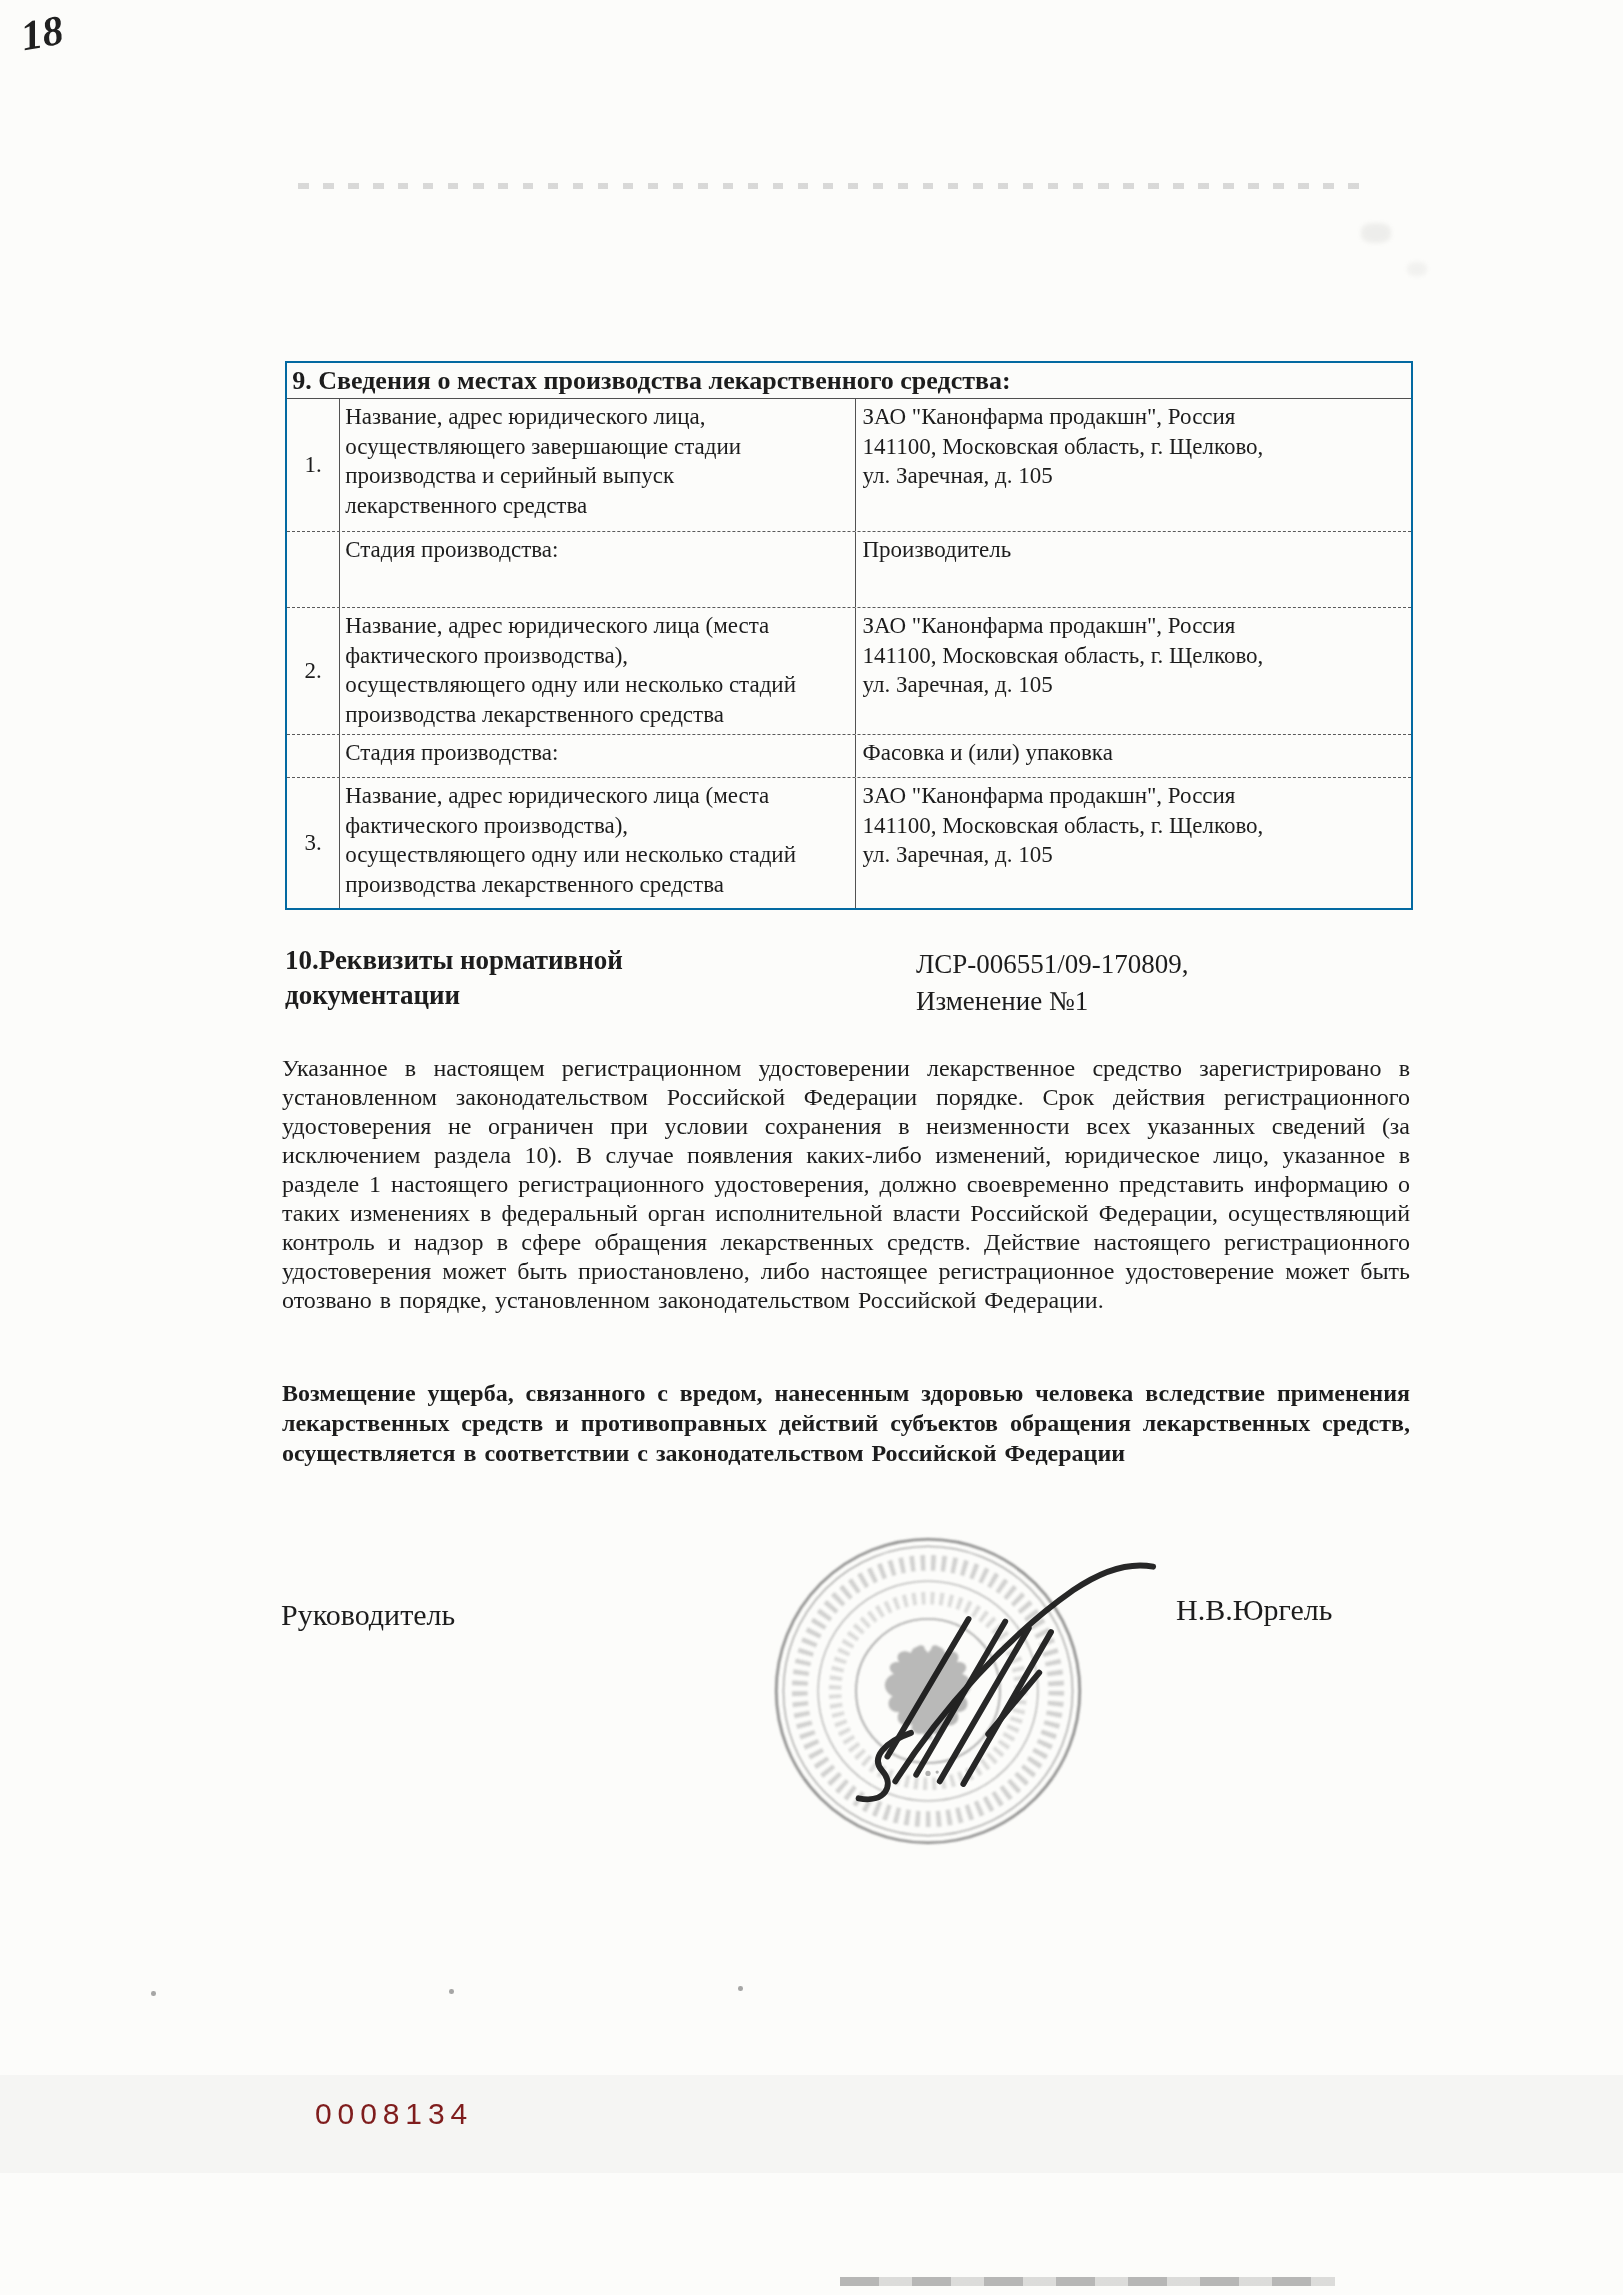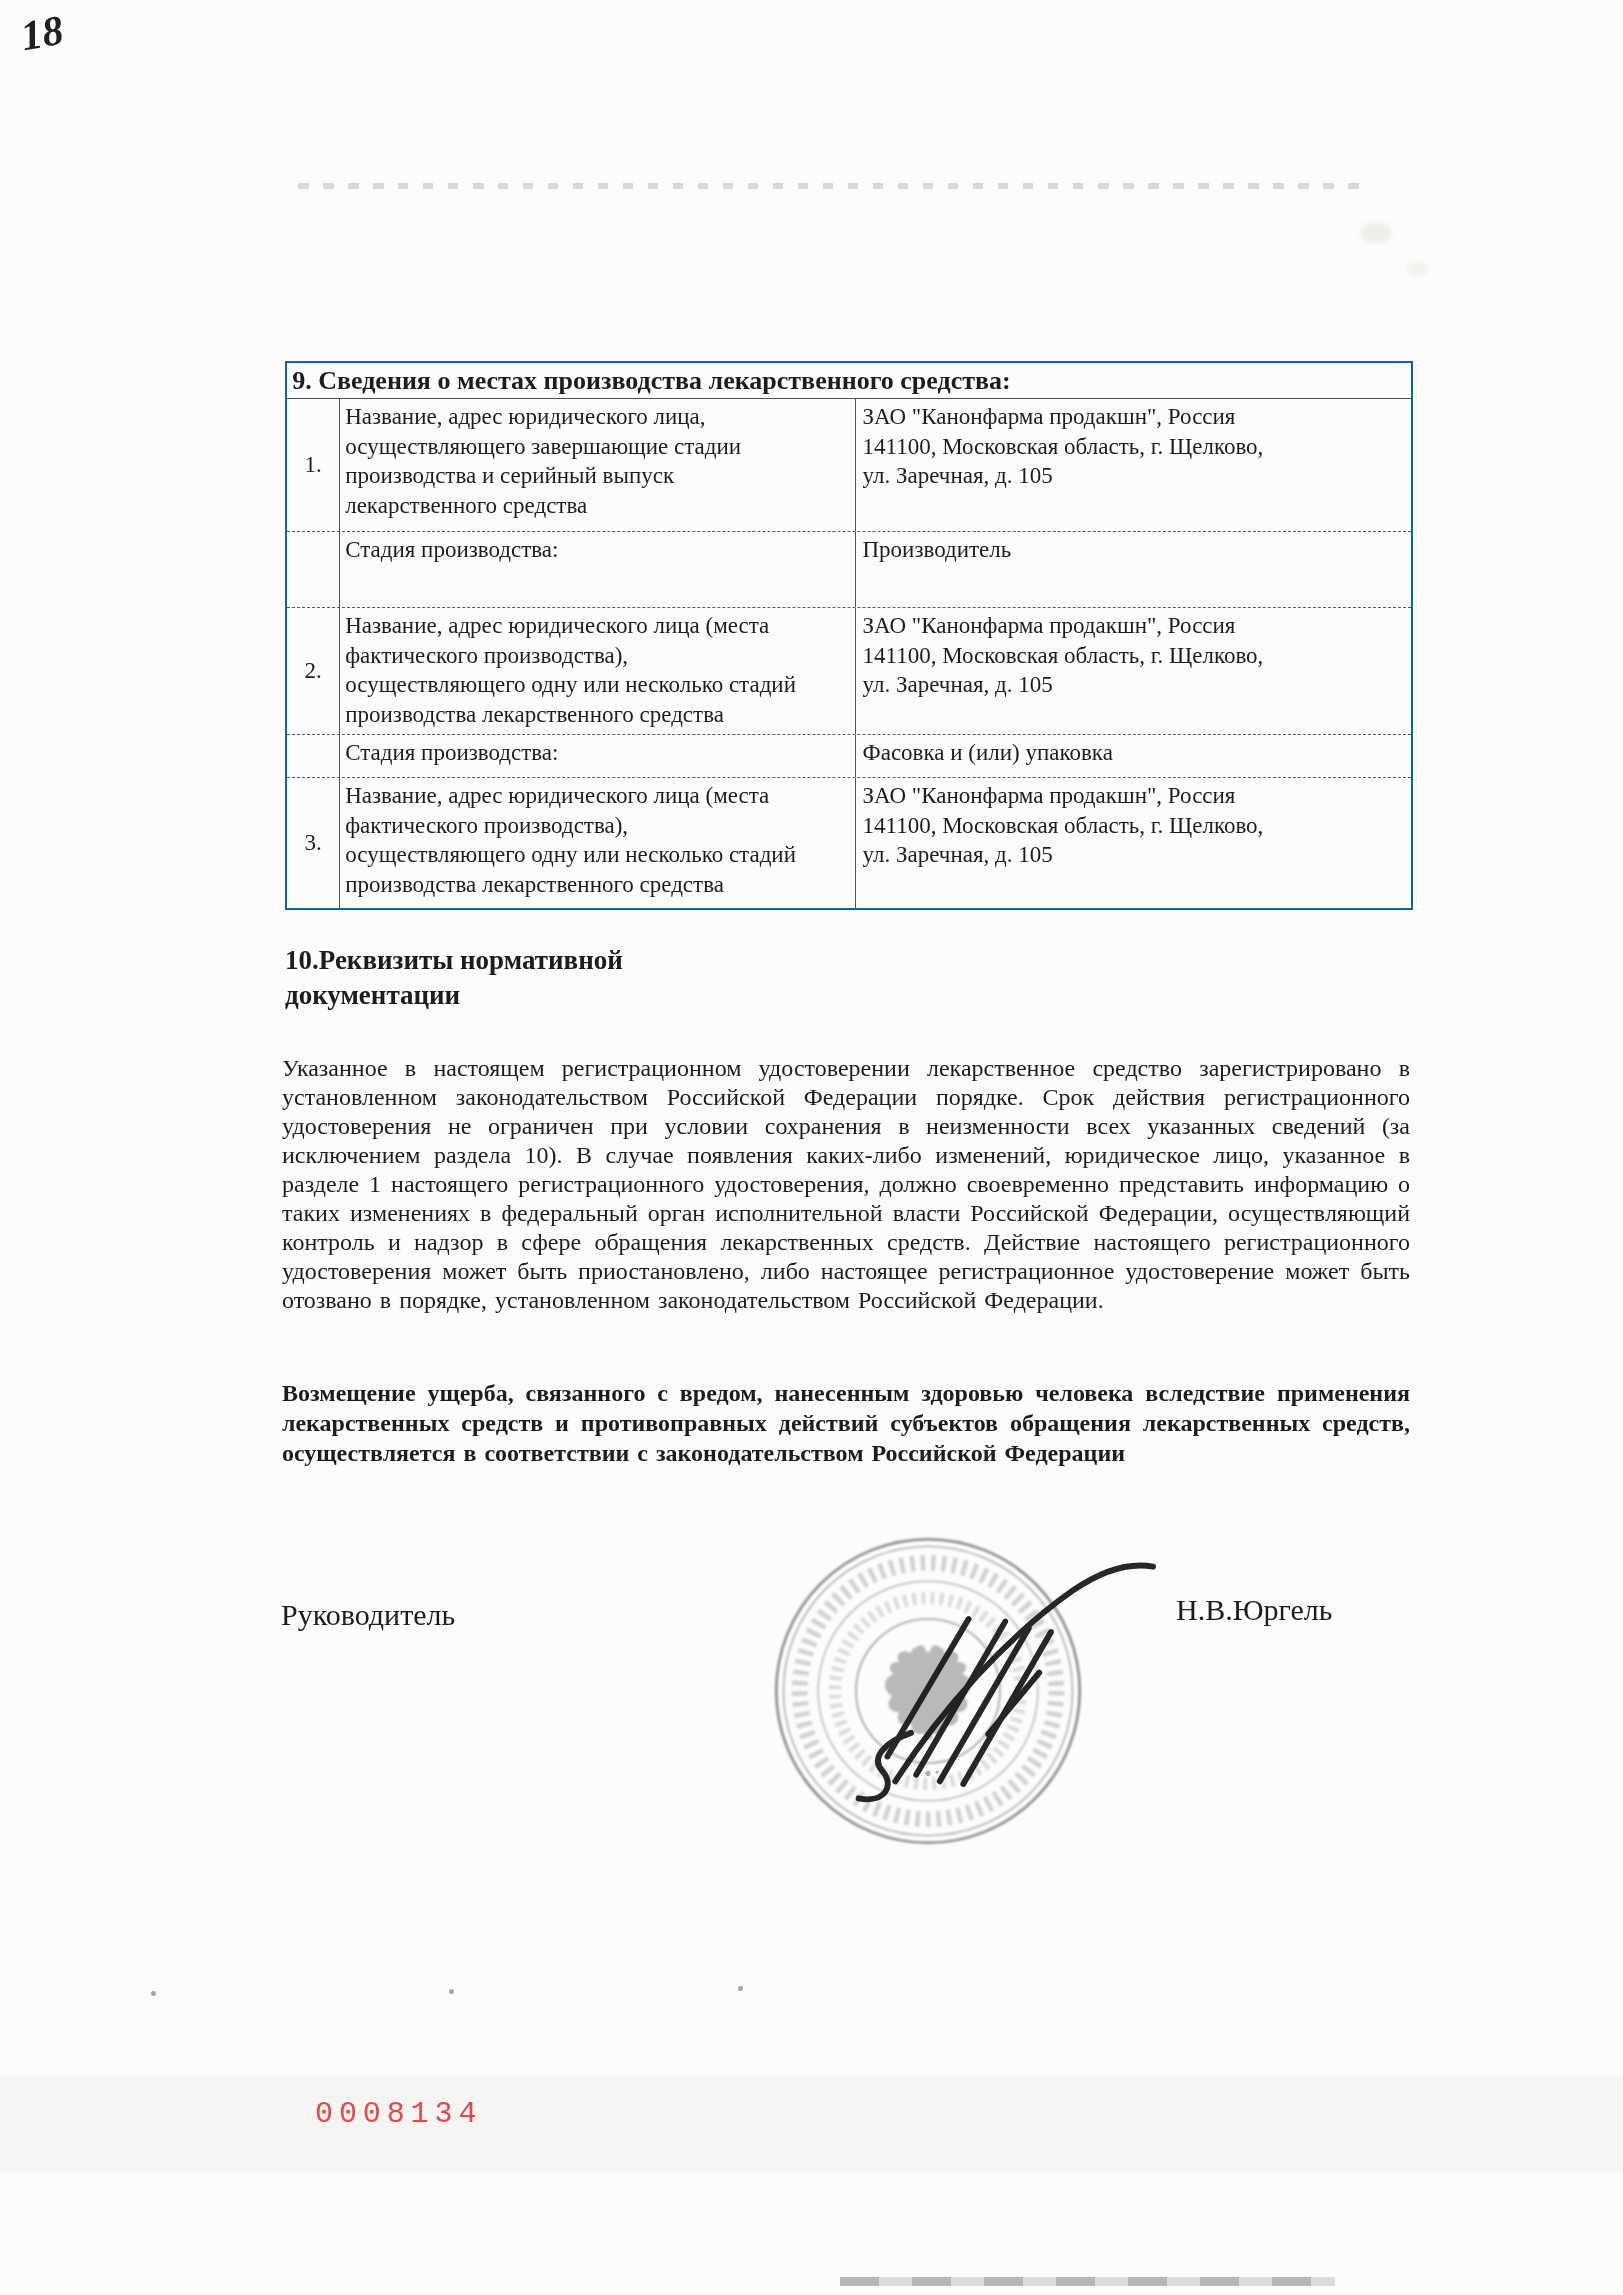--- a/index.html
+++ b/index.html
@@ -103,22 +103,22 @@
   }
   .stamp{
     position:absolute;left:771px;top:1534px;
     opacity:.85;
   }
   .overlay{
     position:absolute;left:0;top:0;pointer-events:none;
   }
   .doc-number{
     position:absolute;left:315px;top:2097px;
-    font-family:Liberation Mono, monospace;
-    font-size:30px;letter-spacing:5.9px;color:#ef4444;
+    font-family:Liberation Sans, sans-serif;
+    font-size:30px;letter-spacing:5.9px;color:#7f1d1d;
   }
 </style>
 </head>
 <body>
 
 <div class="page">
 
   <div class="hand-number">18</div>
 
   <div class="artifact-top"></div>
@@ -170,20 +170,22 @@
 осуществляющего одну или несколько стадий
 производства лекарственного средства</div>
       <div class="t-value">ЗАО "Канонфарма продакшн", Россия
 141100, Московская область, г. Щелково,
 ул. Заречная, д. 105</div>
     </div>
   </div>
 
   <div class="sec10-title">10.Реквизиты нормативной
 документации</div>
+  <div class="sec10-value">ЛСР-006551/09-170809,
+Изменение №1</div>
 
   <div class="para para-registration">Указанное в настоящем регистрационном удостоверении лекарственное средство зарегистрировано в установленном законодательством Российской Федерации порядке. Срок действия регистрационного удостоверения не ограничен при условии сохранения в неизменности всех указанных сведений (за исключением раздела 10). В случае появления каких-либо изменений, юридическое лицо, указанное в разделе 1 настоящего регистрационного удостоверения, должно своевременно представить информацию о таких изменениях в федеральный орган исполнительной власти Российской Федерации, осуществляющий контроль и надзор в сфере обращения лекарственных средств. Действие настоящего регистрационного удостоверения может быть приостановлено, либо настоящее регистрационное удостоверение может быть отозвано в порядке, установленном законодательством Российской Федерации.</div>
   <div class="para para-liability">Возмещение ущерба, связанного с вредом, нанесенным здоровью человека вследствие применения лекарственных средств и противоправных действий субъектов обращения лекарственных средств, осуществляется в соответствии с законодательством Российской Федерации</div>
 
   <div class="role-label">Руководитель</div>
   <div class="signatory-name">Н.В.Юргель</div>
 
   <svg class="stamp" width="314" height="314" viewBox="-240 -240 480 480">
     <defs>
       <filter id="blr">

